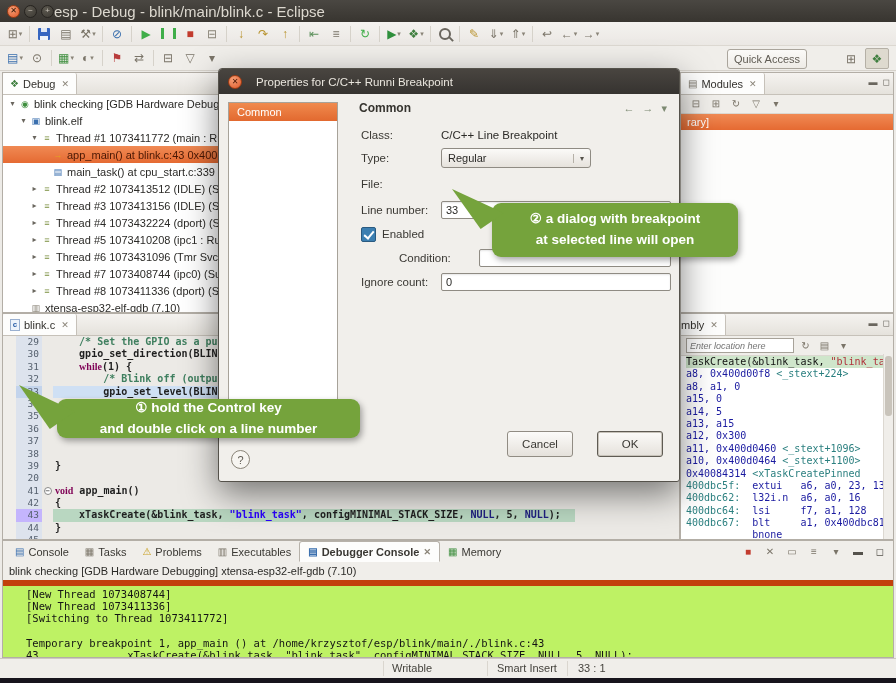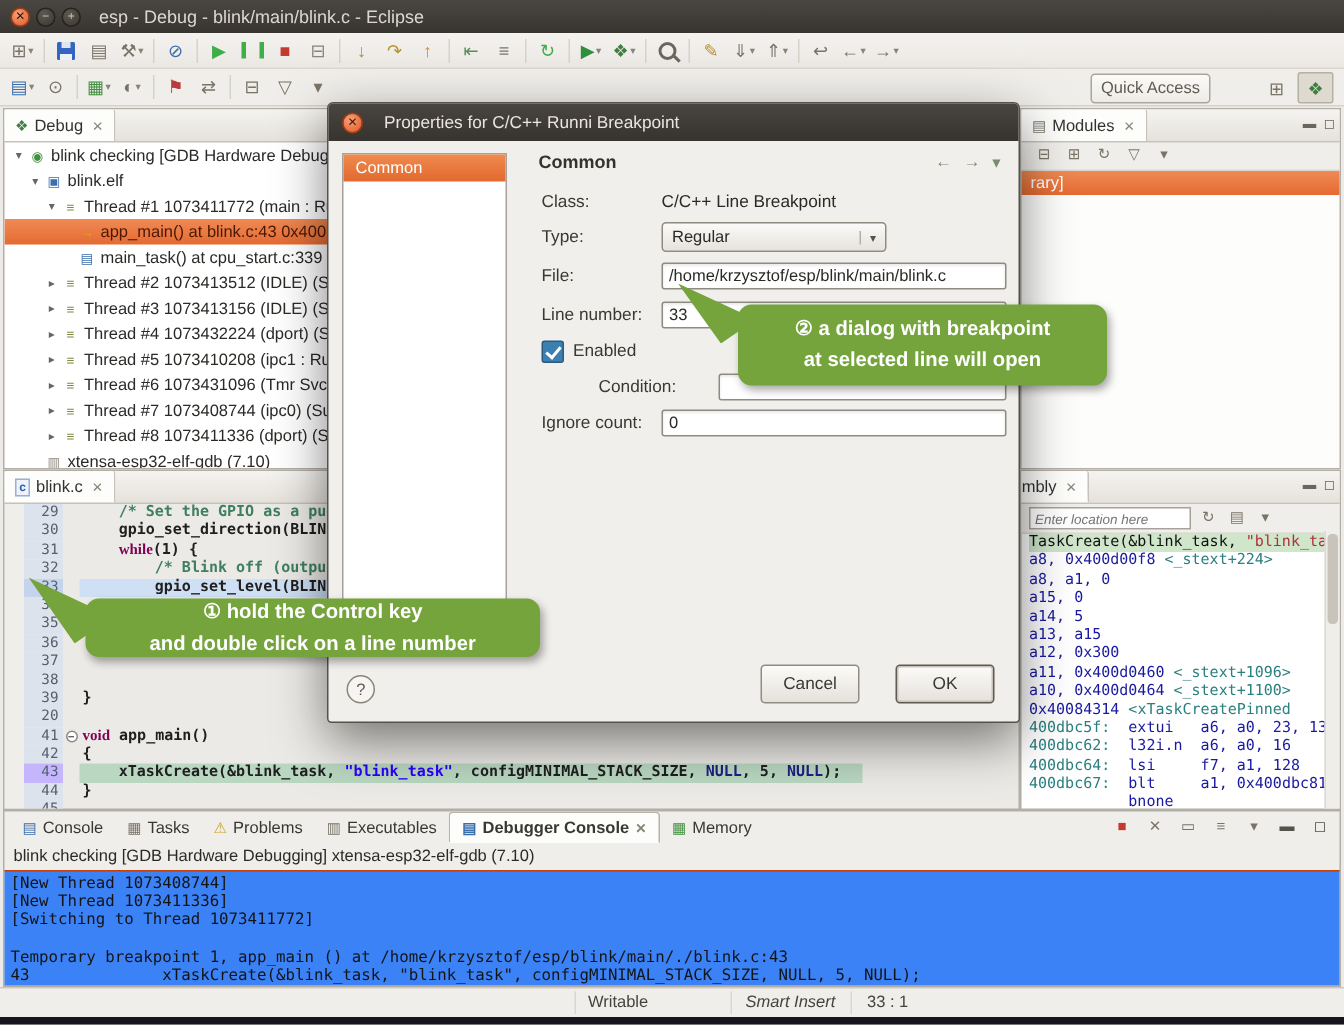--- a/index.html
+++ b/index.html
@@ -6,21 +6,21 @@
   #window{position:relative;width:896px;height:683px;background:#edebe7;overflow:hidden;
           font-family:"Liberation Sans",sans-serif;-webkit-font-smoothing:antialiased;}
   
   #titlebar{position:absolute;left:0;top:0;right:0;height:22px;
     background:linear-gradient(#4a4742,#383530);display:flex;align-items:center;}
   .wbtns{display:flex;gap:4px;margin-left:7px;}
   .wbtn{width:13px;height:13px;border-radius:50%;display:flex;align-items:center;justify-content:center;
         font-size:8px;line-height:1;color:#2e1505;}
   .wbtn.close{background:radial-gradient(circle at 35% 30%,#f5a077,#e0592a);border:1px solid #9e3c14;box-sizing:border-box;}
   .wbtn.other{background:radial-gradient(circle at 35% 30%,#5d5950,#3b3832);border:1px solid #26231f;box-sizing:border-box;color:#c9c4ba;}
-  #titletext{color:#dcd8cf;font-size:12px;margin-left:12px;}
+  #titletext{color:#dcd8cf;font-size:15px;}
   
   #tb1{position:absolute;left:0;top:22px;right:0;height:23px;background:linear-gradient(#f4f2ef,#ebe8e4);
        border-bottom:1px solid #dcd8d1;display:flex;align-items:center;padding-left:4px;}
   #tb2{position:absolute;left:0;top:46px;right:0;height:24px;background:#f0eeea;
        border-bottom:1px solid #d6d2cb;}
   #tb2icons{display:flex;align-items:center;height:100%;padding-left:4px;}
   .tbi{min-width:20px;height:19px;display:flex;align-items:center;justify-content:center;border-radius:2px;padding:0 1px;}
   .tbi .g{font-size:12px;line-height:1;}
   .ddm{font-size:7px;color:#8a8478;margin-left:1px;}
   .sep{width:1px;height:16px;background:#d6d2ca;margin:0 3px;}
@@ -84,21 +84,21 @@
     font-family:"Liberation Sans",sans-serif;font-size:11px;color:#2b2a27;padding:0 4px;
     box-shadow:inset 0 1px 2px rgba(0,0,0,.1);box-sizing:border-box;}
   .combo{width:150px;height:20px;border:1px solid #8f8b83;border-radius:3px;
     background:linear-gradient(#fbfaf8,#e6e2dc);display:flex;align-items:center;font-size:11px;color:#2b2a27;box-sizing:border-box;}
   .combo .ctext{padding-left:6px;flex:1;}
   .combo .carr{width:16px;border-left:1px solid #b5b0a7;text-align:center;font-size:8px;color:#55524b;}
   .cb{width:13px;height:13px;background:#3c7fb1;border:1px solid #2a5a80;border-radius:2px;position:relative;flex:none;margin-right:6px;}
   .cb::after{content:"";position:absolute;left:4px;top:1px;width:4px;height:8px;border:solid #fff;border-width:0 2px 2px 0;transform:rotate(40deg);}
   .dhelp{position:absolute;left:12px;bottom:12px;width:17px;height:17px;border:1px solid #8a8478;border-radius:50%;
     color:#5f5b53;font-size:11px;display:flex;align-items:center;justify-content:center;background:#f7f5f1;}
-  .dbtns{position:absolute;right:16px;bottom:12px;display:flex;gap:24px;}
+  .dbtns{position:absolute;right:16px;bottom:24px;display:flex;gap:24px;}
   .btn{width:64px;height:24px;border:1px solid #918c83;border-radius:3px;
     background:linear-gradient(#fcfbf9,#e5e1db);font-size:11.5px;color:#3a3833;
     display:flex;align-items:center;justify-content:center;font-family:"Liberation Sans",sans-serif;}
   .btn.default{border-color:#5f5b53;box-shadow:0 0 0 1px #c8c3ba inset;}
   
   .callout{position:absolute;z-index:60;background:#75a33c;border-radius:9px;color:#fff;
     font-size:13.5px;font-weight:bold;display:flex;flex-direction:column;align-items:center;justify-content:center;
     line-height:1.55;box-shadow:2px 3px 6px rgba(0,0,0,.35);text-align:center;}
   .pointer{position:absolute;background:#75a33c;}
   #callout1{left:57px;top:399px;width:303px;height:39px;}
@@ -147,28 +147,28 @@
   #console{left:2px;top:540px;width:892px;height:118px;background:#f0eeea;}
   #ctabs{display:flex;align-items:stretch;height:21px;padding-left:4px;}
   .ctab{display:flex;align-items:center;gap:4px;padding:0 8px;font-size:11px;color:#3a3833;white-space:nowrap;}
   .ctab .vicon{font-size:10px;}
   .ctab.sel{background:#fdfdfc;border:1px solid #b7b2aa;border-bottom-color:#fdfdfc;border-radius:3px 3px 0 0;font-weight:bold;}
   .ctab .x{color:#8a8478;font-size:9px;}
   #cicons{position:absolute;right:4px;top:3px;display:flex;gap:4px;align-items:center;}
   #cicons .tbi{height:15px;min-width:16px;}
   #cicons .g{font-size:10px;}
   #cheader{position:absolute;left:0;right:0;top:22px;height:17px;font-size:11px;color:#2b2a27;padding:2px 6px;box-sizing:border-box;}
-  #cbody{position:absolute;left:0;right:0;top:39px;bottom:0;background:#3b82f6;overflow:hidden;
-    font:10.5px "DejaVu Sans Mono",monospace;color:#141414;padding:2px 4px;border-top:1px solid #c2410c;}
+  #cbody{position:absolute;left:0;right:0;top:39px;bottom:0;background:#bef264;overflow:hidden;
+    font:10.5px "DejaVu Sans Mono",monospace;color:#141414;padding:2px 23px;border-top:6px solid #c2410c;}
   .cline{height:12.2px;white-space:pre;line-height:12.2px;}
   
   #statusbar{position:absolute;left:0;right:0;top:658px;height:20px;background:#f0eeea;
     border-top:1px solid #cdc8c1;font-size:11px;color:#45433d;}
   #statusbar span{position:absolute;top:3px;}
-  #st-writable{left:392px;} #st-insert{left:497px;font-style:italic;} #st-pos{left:578px;}
+  #st-writable{left:392px;} #st-insert{left:497px;} #st-pos{left:578px;}
   .stsep{position:absolute;top:2px;width:1px;height:15px;background:#dad6cf;}
   #strip{position:absolute;left:0;right:0;top:678px;height:5px;background:#17141c;}
 </style>
 </head>
 <body>
 
 <div id="window">
 
   <div id="titlebar">
     <div class="wbtns" id="wbtns">
@@ -677,21 +677,20 @@
     </div>
     <div class="frow" style="top:79px;">
       <span class="flabel">Type:</span>
       <span class="combo">
         <span class="ctext">Regular</span>
         <span class="carr">▾</span>
       </span>
     </div>
     <div class="frow" style="top:105px;">
       <span class="flabel">File:</span>
-      <input class="dinput" value="/home/krzysztof/esp/blink/main/blink.c" style="">
     </div>
     <div class="frow" style="top:131px;">
       <span class="flabel">Line number:</span>
       <input class="dinput" value="33" style="">
     </div>
     <div class="frow" style="top:155px;">
       <span class="cb"></span>
       <span>Enabled</span>
     </div>
     <div class="frow" style="top:179px;margin-left:38px;">

